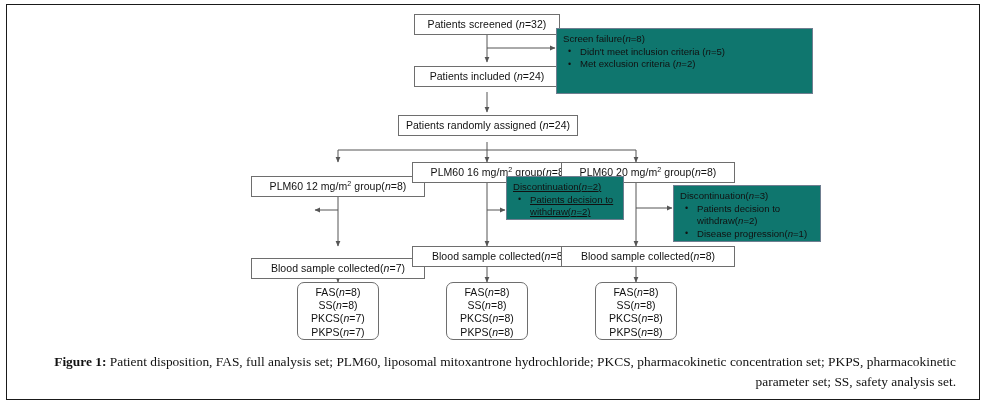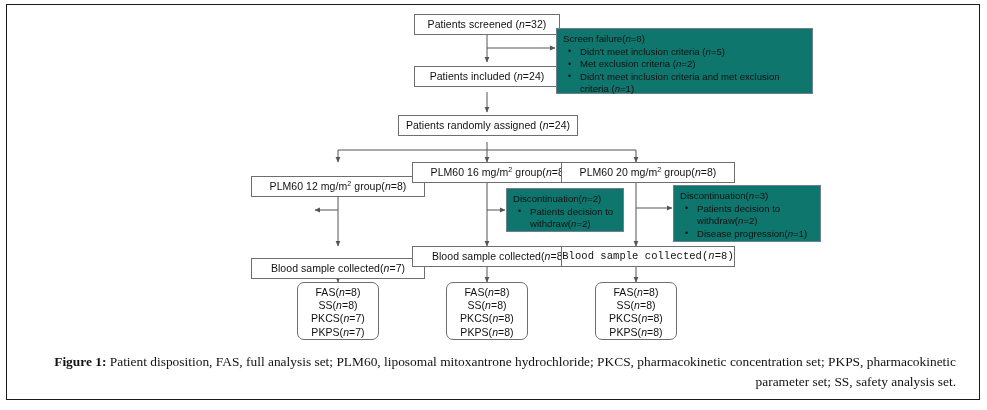--- a/index.html
+++ b/index.html
@@ -175,38 +175,37 @@
 
     <div class="node" style="left:398px; top:115px; width:180px; height:21px;">
       <span><span>Patients randomly assigned (</span><span class="ital">n</span><span>=24)</span></span>
     </div>
 
     <div class="sidebox" style="left:556px; top:28px; width:257px; height:66px;">
       <div class="hdr"><span>Screen failure(</span><span class="ital">n</span><span>=8)</span></div>
       <ul>
         <li><span>Didn't meet inclusion criteria (</span><span class="ital">n</span><span>=5)</span></li>
         <li><span>Met exclusion criteria (</span><span class="ital">n</span><span>=2)</span></li>
-        <li><span>Didn't meet inclusion criteria and met exclusion criteria (</span><span class="ital">n</span><span>=1)</span></li>
       </ul>
     </div>
 
     <div class="node" style="left:251px; top:176px; width:174px; height:21px;">
       <span><span>PLM60 12 mg/m</span><sup class="sup2">2</sup><span> group(</span><span class="ital">n</span><span>=8)</span></span>
     </div>
 
     <div class="node" style="left:412px; top:162px; width:174px; height:21px;">
       <span><span>PLM60 16 mg/m</span><sup class="sup2">2</sup><span> group(</span><span class="ital">n</span><span>=8)</span></span>
     </div>
 
     <div class="node" style="left:561px; top:162px; width:174px; height:21px;">
       <span><span>PLM60 20 mg/m</span><sup class="sup2">2</sup><span> group(</span><span class="ital">n</span><span>=8)</span></span>
     </div>
 
 
-    <div class="sidebox" style="left:506px; top:188px; width:118px; height:44px;">
+    <div class="sidebox" style="left:506px; top:176px; width:118px; height:44px;text-decoration:underline;">
       <div class="hdr"><span>Discontinuation(</span><span class="ital">n</span><span>=2)</span></div>
       <ul>
         <li><span>Patients decision to withdraw(</span><span class="ital">n</span><span>=2)</span></li>
       </ul>
     </div>
 
     <div class="sidebox" style="left:673px; top:185px; width:148px; height:57px;">
       <div class="hdr"><span>Discontinuation(</span><span class="ital">n</span><span>=3)</span></div>
       <ul>
         <li><span>Patients decision to withdraw(</span><span class="ital">n</span><span>=2)</span></li>
@@ -215,21 +214,21 @@
     </div>
 
     <div class="node" style="left:251px; top:246px; width:174px; height:21px;margin-top:12px;">
       <span><span>Blood sample collected(</span><span class="ital">n</span><span>=7)</span></span>
     </div>
 
     <div class="node" style="left:412px; top:246px; width:174px; height:21px;">
       <span><span>Blood sample collected(</span><span class="ital">n</span><span>=8)</span></span>
     </div>
 
-    <div class="node" style="left:561px; top:246px; width:174px; height:21px;font-family:Liberation Mono, monospace;">
+    <div class="node" style="left:561px; top:246px; width:174px; height:21px;">
       <span><span>Blood sample collected(</span><span class="ital">n</span><span>=8)</span></span>
     </div>
 
     <div class="node plain-multiline" style="left:297px; top:282px; width:82px; height:58px;">
       <div><span>FAS(</span><span class="ital">n</span><span>=8)</span></div>
       <div><span>SS(</span><span class="ital">n</span><span>=8)</span></div>
       <div><span>PKCS(</span><span class="ital">n</span><span>=7)</span></div>
       <div><span>PKPS(</span><span class="ital">n</span><span>=7)</span></div>
     </div>
 

